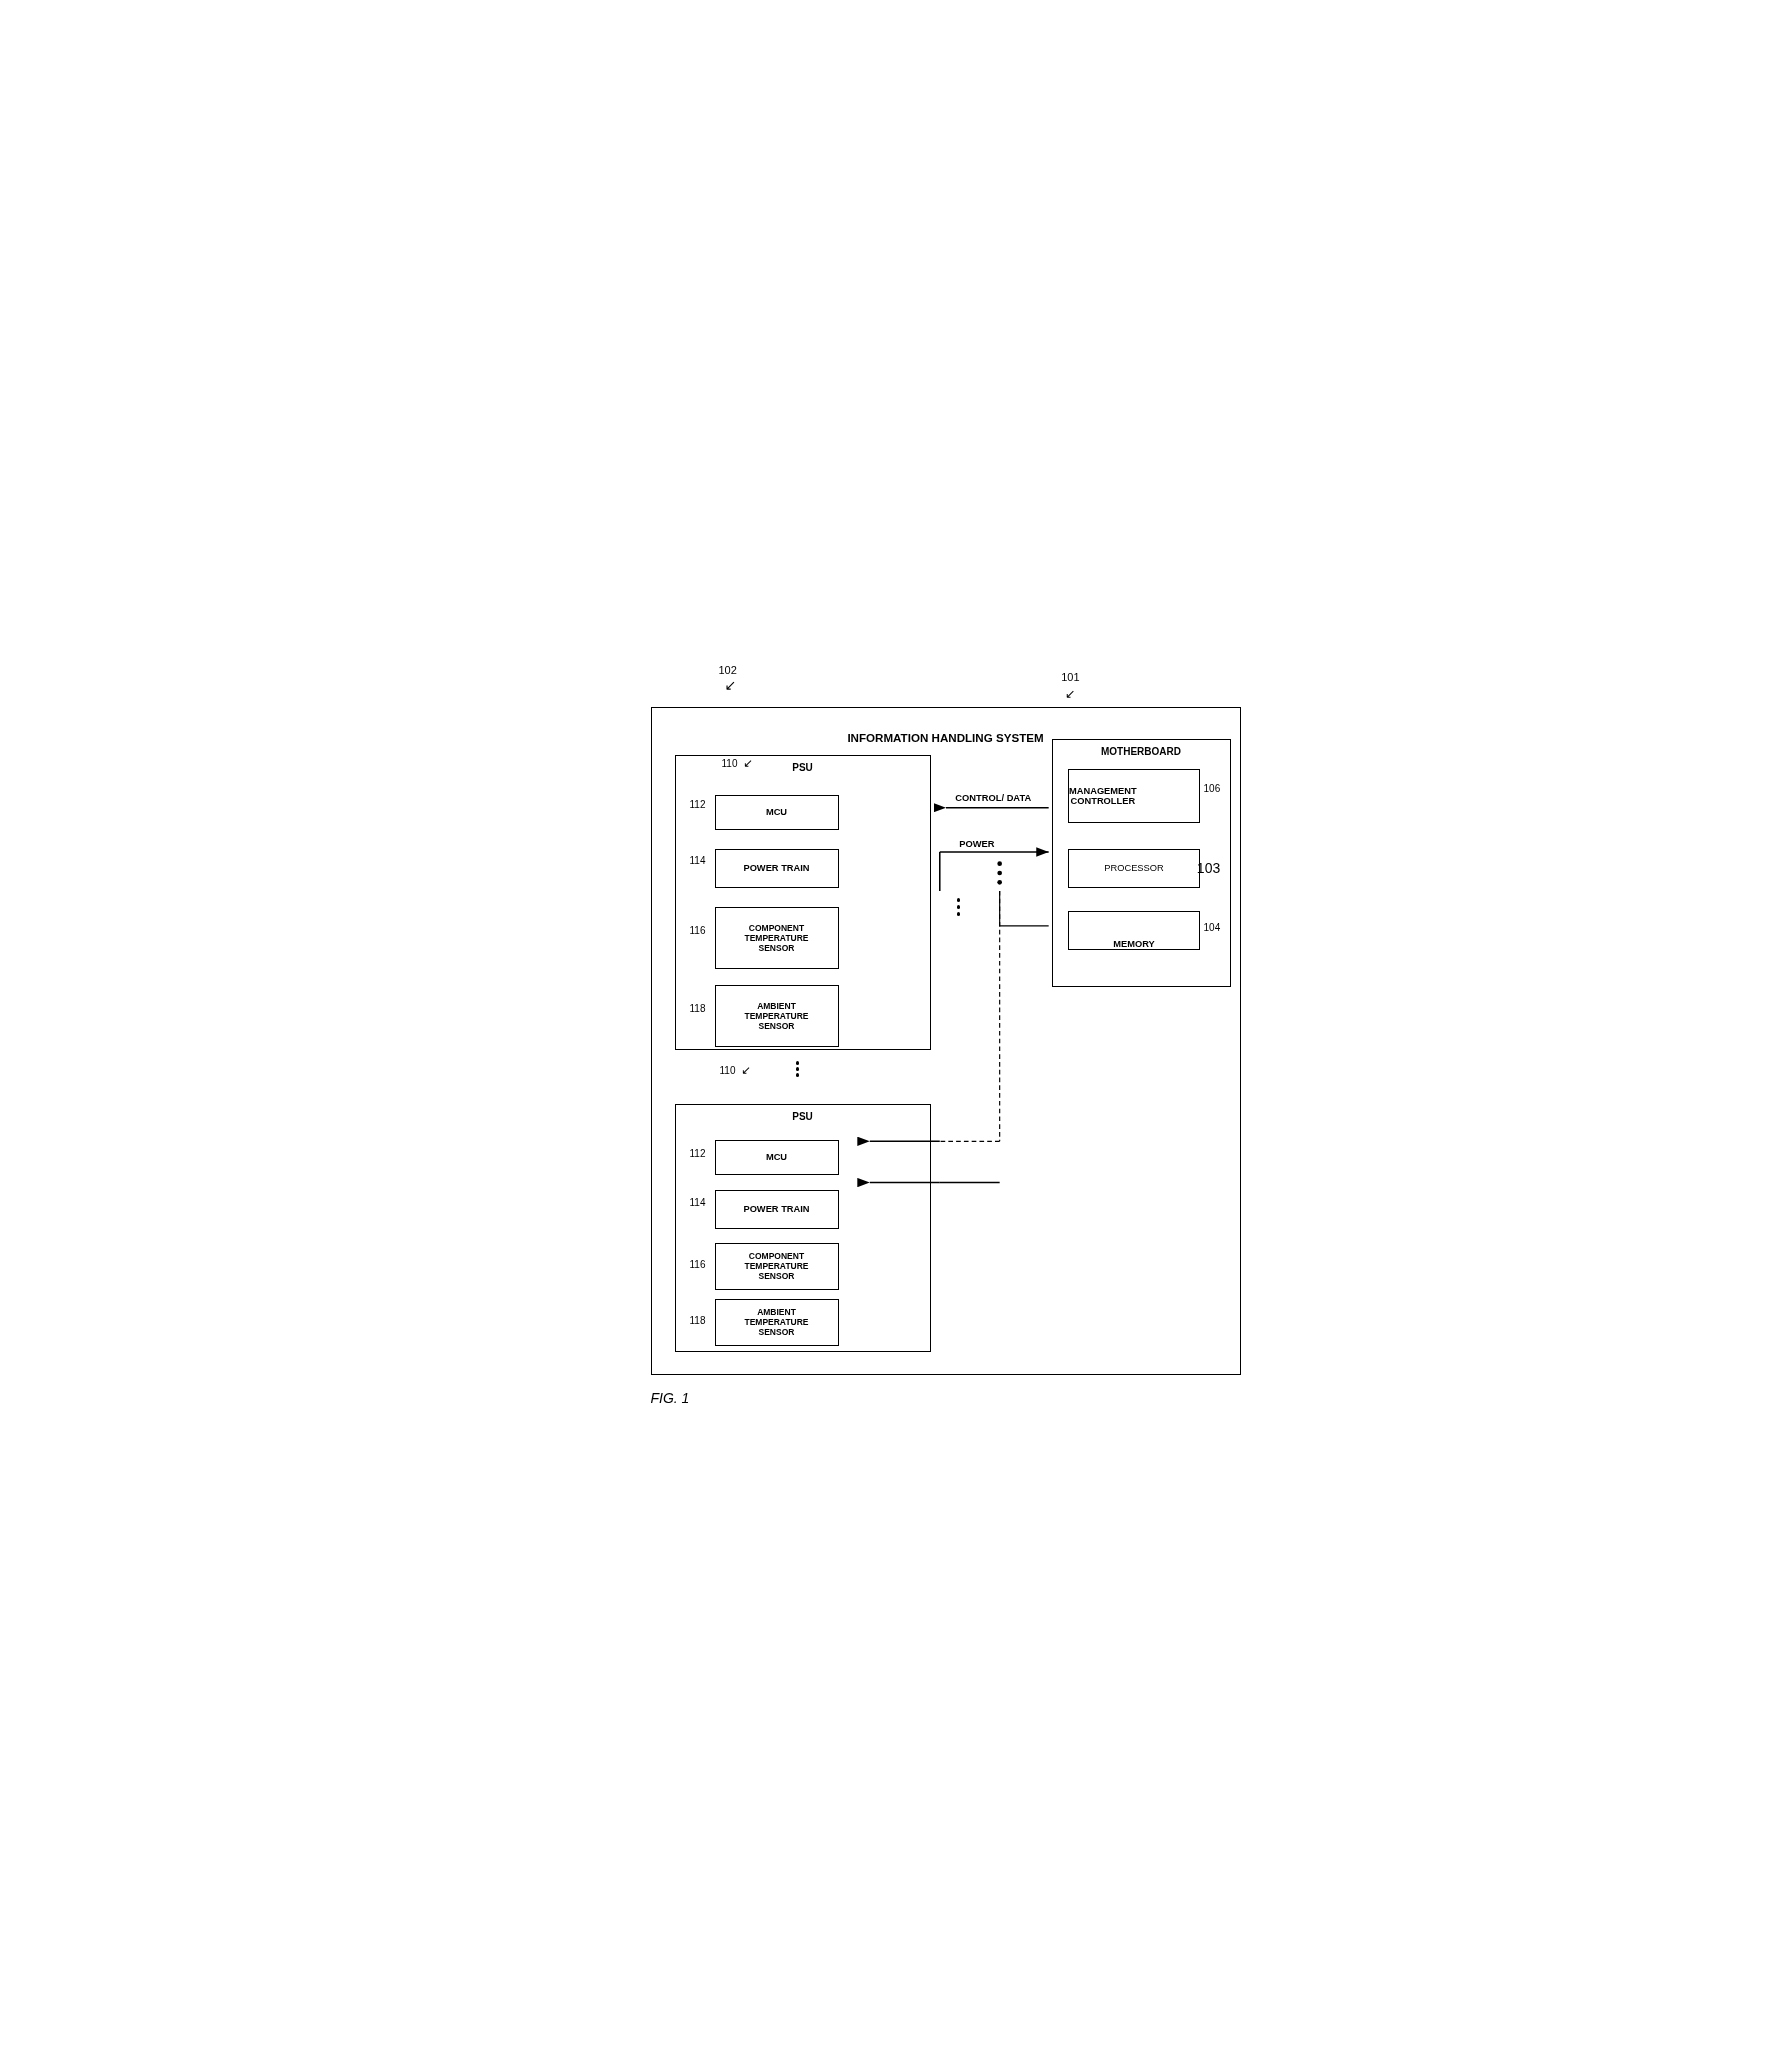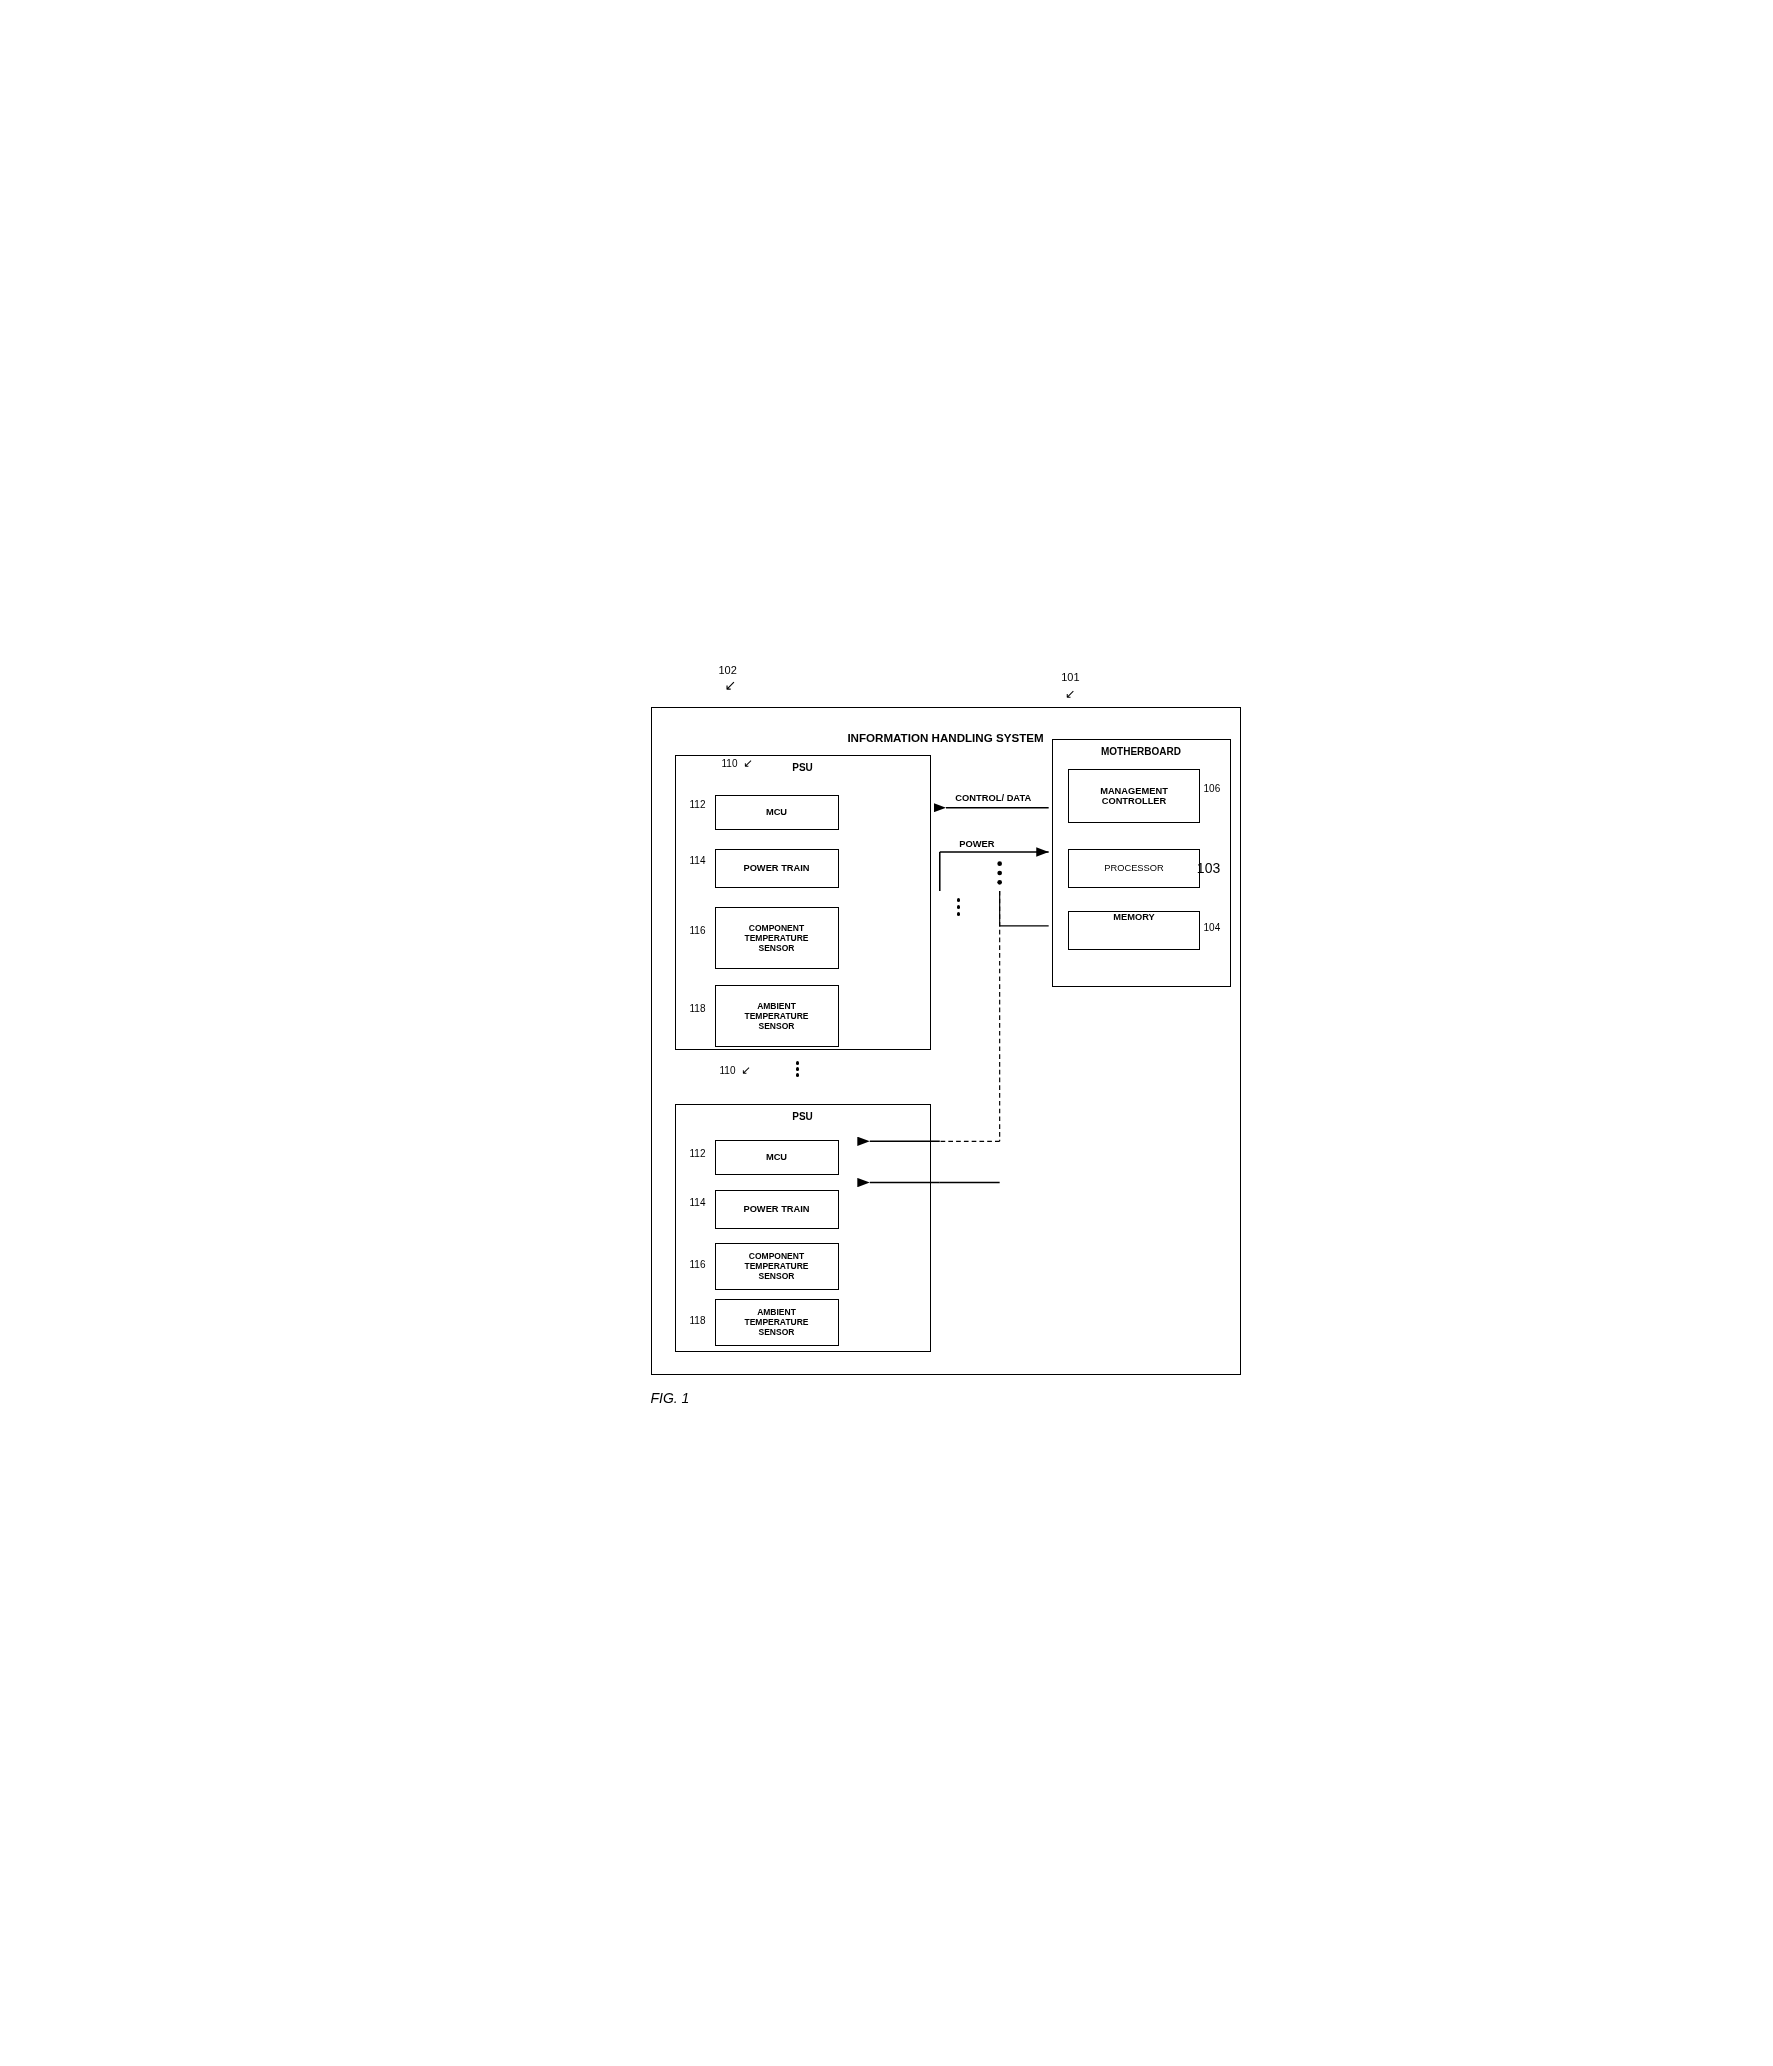--- a/index.html
+++ b/index.html
@@ -57,21 +57,20 @@
     
     .mgmt-ctrl-box {
       position: absolute;
       top: 29.5px;
       left: 15.5px;
       width: 132px;
       height: 54px;
       border: 1.6px solid #000;
       display: flex;
       align-items: center;
-      justify-content: center;
       text-align: center;
       font-size: 9.3px;
       font-weight: bold;
     }
     .ref-106 {
       position: absolute;
       top: 43px;
       right: 9.3px;
       font-size: 10px;
     }
@@ -99,21 +98,21 @@
 
     
     .memory-box {
       position: absolute;
       top: 171px;
       left: 15.5px;
       width: 132px;
       height: 39px;
       border: 1.6px solid #000;
       display: flex;
-      align-items: flex-start;
+      align-items: flex-end;
       justify-content: center;
       font-size: 9.3px;
       font-weight: bold;
     }
     .ref-104 {
       position: absolute;
       top: 182px;
       right: 9.3px;
       font-size: 10px;
     }

